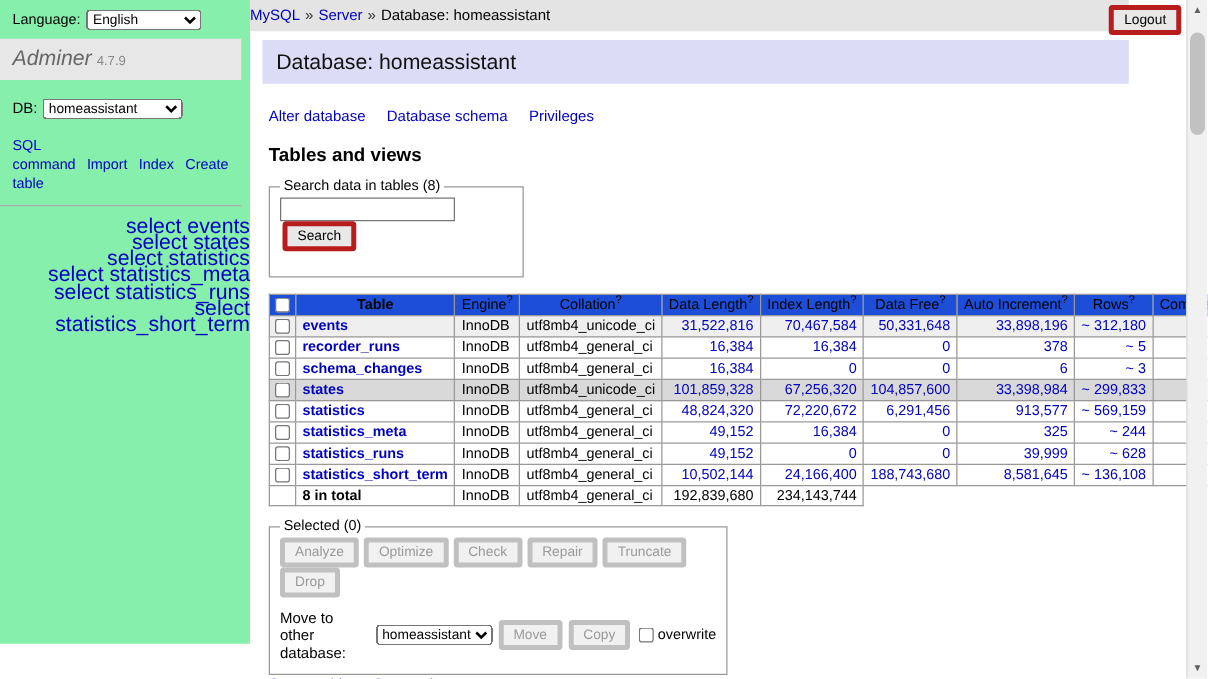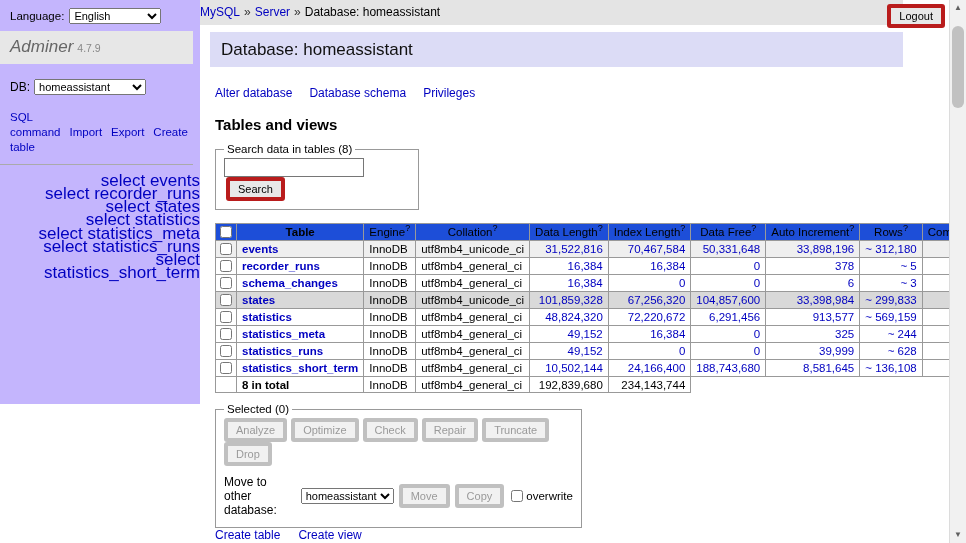--- a/index.html
+++ b/index.html
@@ -2,21 +2,21 @@
 <html><head>
 <meta charset="utf-8">
 <style>
   * { box-sizing: border-box; }
   html, body { margin: 0; padding: 0; }
   body { font-family: "Liberation Sans", sans-serif; background: #fff; }
   .screen { position: relative; width: 966px; height: 543px; overflow: hidden; background: #fff; font-size: 12px; color: #000; }
   a.lnk { color: #0000c0; text-decoration: none; cursor: pointer; }
 
   
-  .sidebar { position: absolute; left: 0; top: 0; width: 200px; height: 404px; background: #c4b5fd; }
+  .sidebar { position: absolute; left: 0; top: 0; width: 200px; height: 515px; background: #86efac; }
   .lang-row { padding: 8px 0 0 10px; font-size: 11.5px; white-space: nowrap; }
   .lang-row select { width: 92px; font-size: 11px; margin-left: 5px; }
   .brand { margin-top: 7px; background: #e7e7e7; padding: 6px 10px 7px 10px; width: 193px; }
   .brand .name { font-style: italic; font-size: 17px; color: #666; }
   .brand .ver { font-size: 10.5px; color: #888; margin-left: 4px; }
   .db-row { padding: 15px 0 0 10px; font-size: 12px; }
   .db-row select { width: 112px; font-size: 11px; margin-left: 4px; }
   .actions { width: 162px; padding: 15px 0 0 10px; font-size: 11.5px; line-height: 1.3; }
   .actions a { margin-right: 9px; }
   hr.side { border: 0; border-top: 1px solid #aaa; margin: 9px 0 0 0; width: 193px; }
@@ -28,21 +28,21 @@
   .breadcrumb { height: 25px; line-height: 25px; background: #e4e4e4; margin-right: 46px; font-size: 12px; white-space: nowrap; }
   .breadcrumb .sep { color: #333; margin: 0 4px; }
   .logout-btn { position: absolute; top: 4px; right: 4px; }
   .page-title { margin: 7px 46px 0 10px; height: 35px; line-height: 35px; background: #dcdcf6; font-size: 17px; font-weight: 400; padding-left: 11px; color: #111; }
   .main { padding-left: 15px; }
   .nav-links { margin-top: 19px; font-size: 12px; }
   .nav-links a { margin-right: 17px; }
   h3 { font-size: 15px; font-weight: 700; margin: 16px 0 0 0; color: #000; }
 
   
-  fieldset { border: 1px solid #999; margin: 10px 0 0 0; padding: 3px 8px 8px 8px; }
+  fieldset { border: 1px solid #999; margin: 10px 0 0 0; padding: 3px 8px 20px 8px; }
   legend { font-size: 11.5px; padding: 0 3px; }
   .search-fs { width: 204px; }
   input[type=text] { width: 140px; height: 19px; font-size: 11px; border: 1px solid #767676; padding: 1px 3px; background: #fff; }
   button { font-size: 11px; font-family: inherit; padding: 2px 8px; background: #e8e8e8; border: 4px solid #b91c1c; border-radius: 3px; color: #000; cursor: pointer; }
   button:disabled { color: #9a9a9a; background: #f1f1f1; border-color: #c0c0c0; cursor: default; }
   .search-fs button { margin-left: 2px; }
 
   
   table.tables { border-collapse: collapse; margin-top: 13px; font-size: 11.5px; }
   .tables th, .tables td { border: 1px solid #999; padding: 1.5px 5px; white-space: nowrap; }
@@ -86,25 +86,24 @@
   <div class="sidebar">
     <div class="lang-row">
       <span>Language:</span><select><option>English</option></select>
     </div>
     <div class="brand">
       <span class="name">Adminer</span><span class="ver">4.7.9</span>
     </div>
     <div class="db-row">
       <span>DB:</span><select><option>homeassistant</option></select>
     </div>
-    <div class="actions"><a class="lnk">SQL command</a><a class="lnk">Import</a><a class="lnk">Export</a><a class="lnk">Create table</a></div>
+    <div class="actions"><a class="lnk">SQL command</a><a class="lnk">Import</a><a class="lnk">Index</a><a class="lnk">Create table</a></div>
     <hr class="side">
     <div class="table-links">
         <a class="lnk">select events</a>
-        <a class="lnk">select recorder_runs</a>
         <a class="lnk">select states</a>
         <a class="lnk">select statistics</a>
         <a class="lnk">select statistics_meta</a>
         <a class="lnk">select statistics_runs</a>
         <a class="lnk">select statistics_short_term</a>
       </div>
   </div>
 
   <div class="content">
     <div class="breadcrumb"><a class="lnk">MySQL</a><span class="sep">»</span><a class="lnk">Server</a><span class="sep">»</span><span>Database: homeassistant</span></div>

